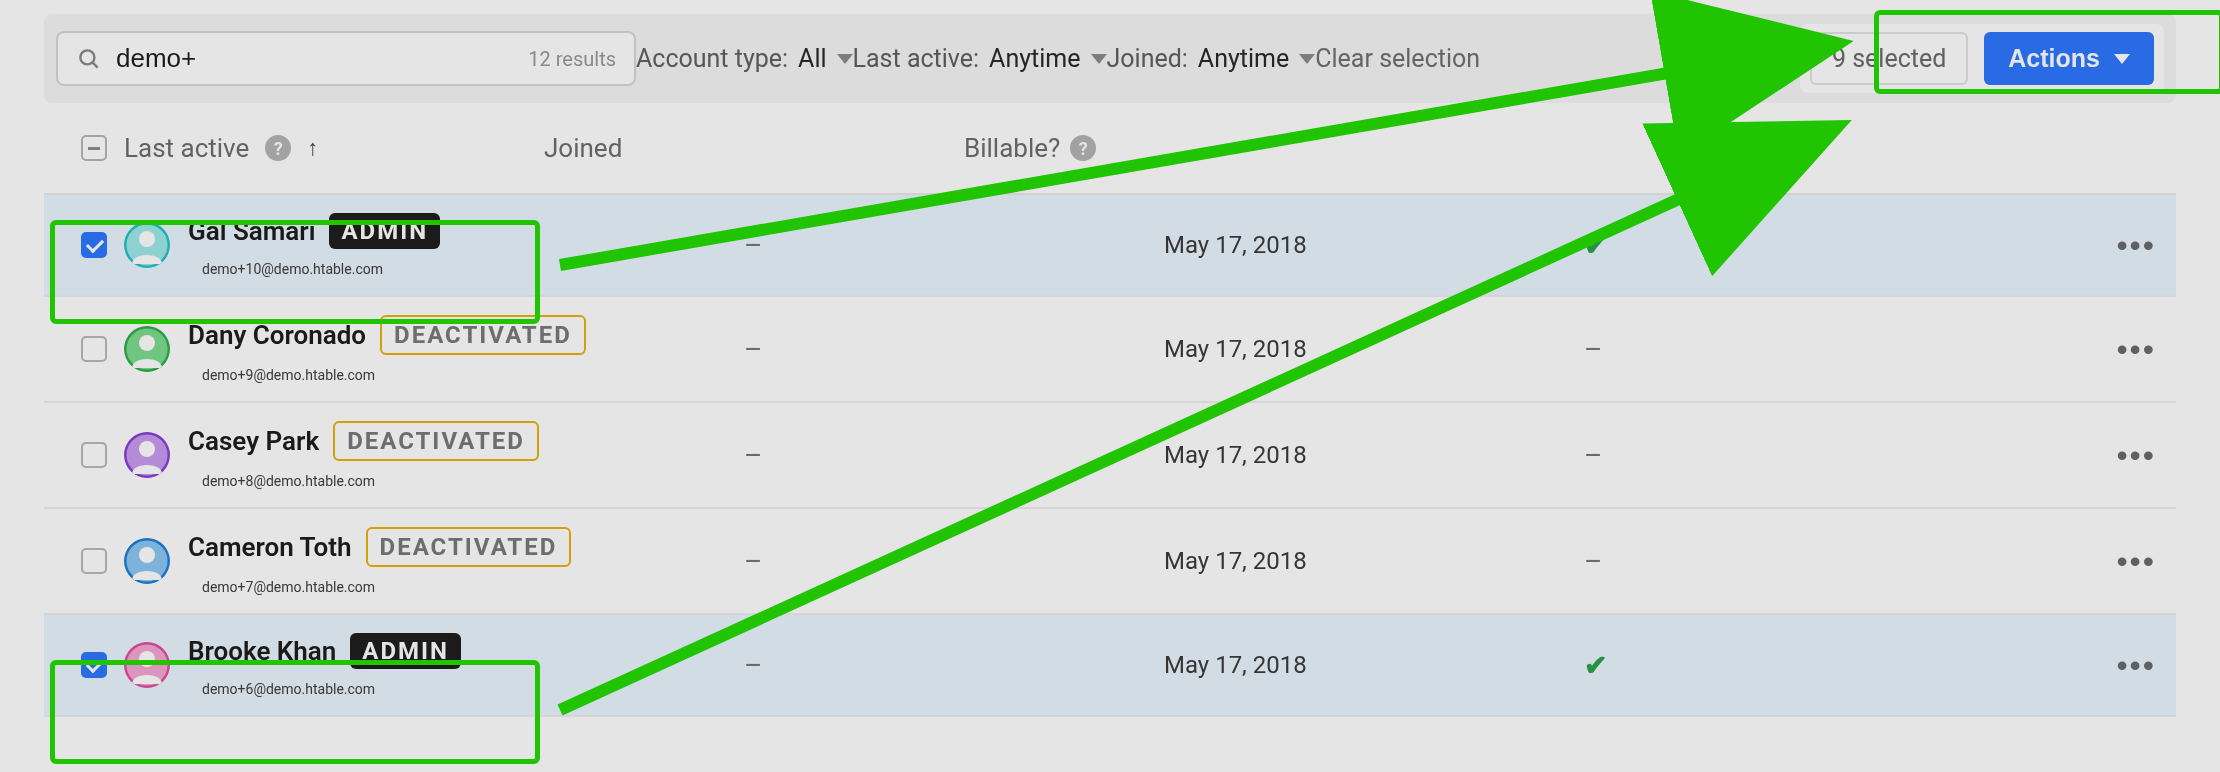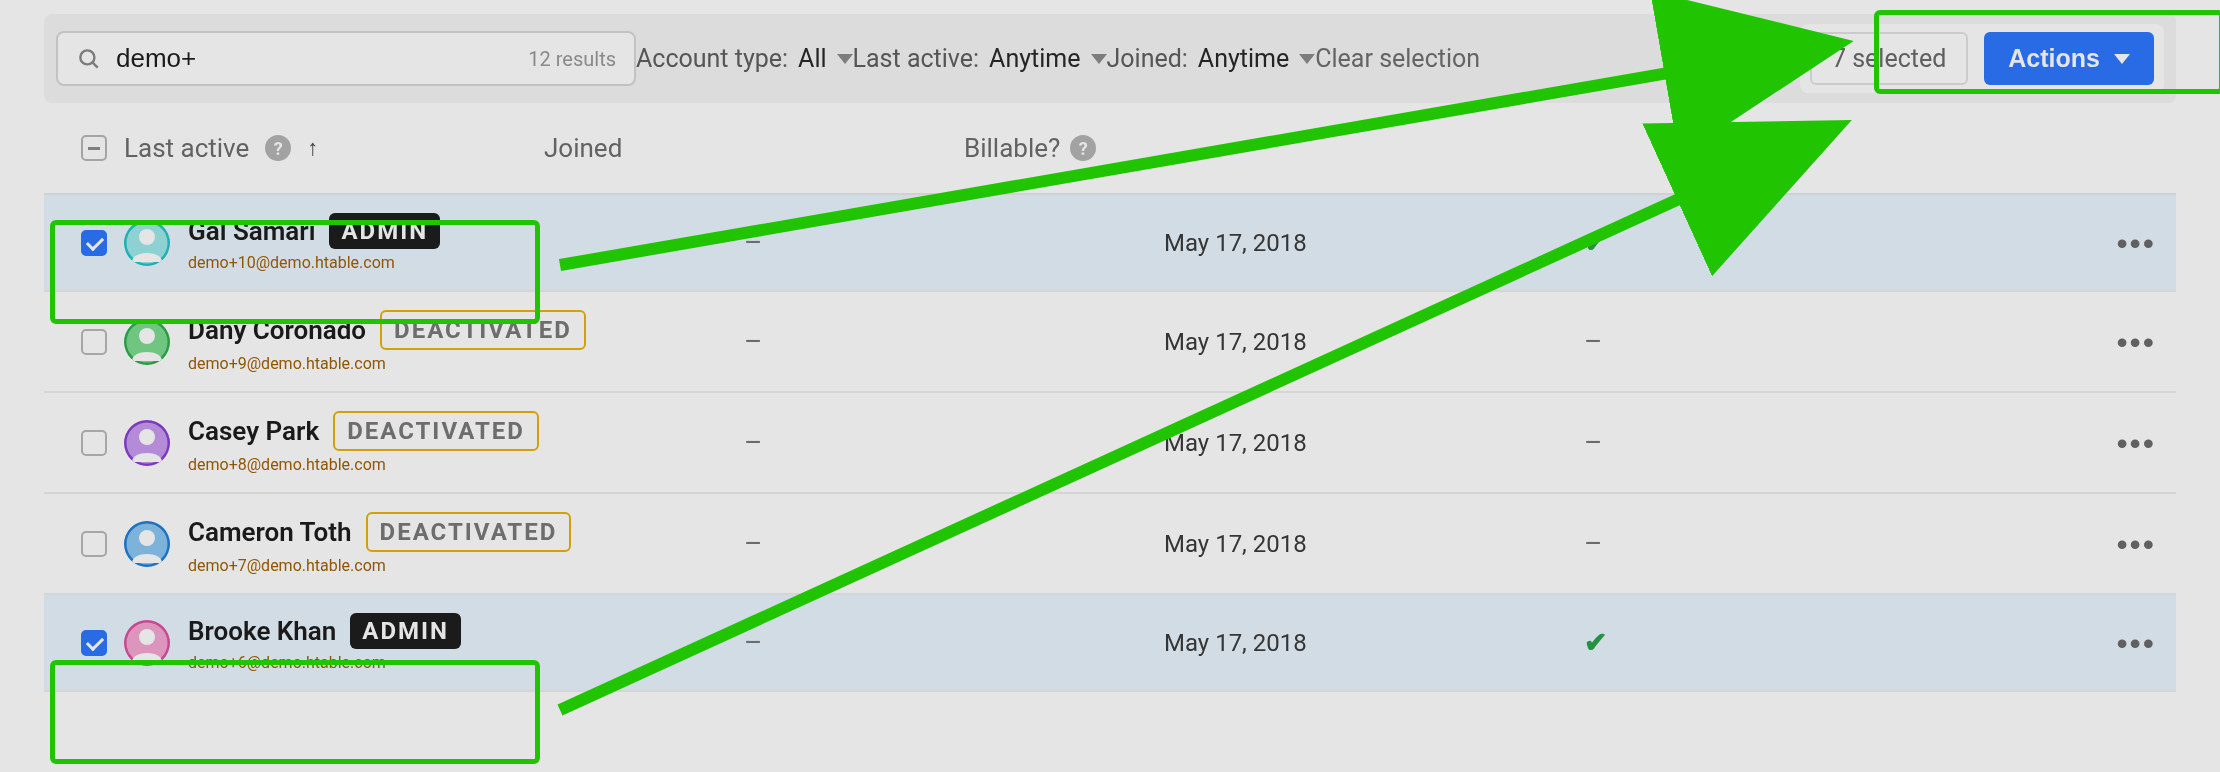--- a/index.html
+++ b/index.html
@@ -108,23 +108,23 @@
     background: #2e76ff; border-color: #2e76ff;
   }
   .row .col-check input[type="checkbox"]:checked::after {
     content: ""; position: absolute; left: 7px; top: 2px;
     width: 7px; height: 13px; border: solid #fff; border-width: 0 3px 3px 0;
     transform: rotate(45deg);
   }
 
   .name-cell { display: flex; align-items: center; gap: 18px; }
   .avatar { width: 46px; height: 46px; border-radius: 50%; flex: 0 0 auto; }
-  .name-lines { display: flex; flex-direction: column; gap: 4px; }
+  .name-lines { display: flex; flex-direction: column; gap: 12px; }
   .name-top { display: flex; align-items: center; gap: 14px; font-weight: 600; color: #1e1e1e; font-size: 26px; }
-  .email { color: #a16207; font-size: 16px; }
+  .email { color: #404040; font-size: 14px; margin-left: 14px; }
 
   .badge { display: inline-flex; align-items: center; padding: 4px 12px; border-radius: 6px; font-size: 24px; letter-spacing: 2px; font-weight: 700; }
   .badge-admin { background: #1f1f1f; color: #fff; }
   .badge-deact { background: #fff; color: #7a7a7a; border: 2px solid #eab308; }
 
   .dash { color: #787878; font-size: 28px; }
   .check { color: #2aa34a; font-size: 28px; font-weight: 900; }
 
   .more-btn {
     background: transparent; border: none; color: #6b6b6b;
@@ -174,21 +174,21 @@
       <span>Joined:</span>
       <span class="value">Anytime</span>
       <span class="caret"></span>
     </div>
 
     <span class="clear-sel">Clear selection</span>
 
     <div class="toolbar-spacer"></div>
 
     <div class="sel-actions">
-      <div class="selected-count">7 selected</div>
+      <div class="selected-count">9 selected</div>
       <button class="actions-btn">
         <span>Actions</span>
         <span class="caret"></span>
       </button>
     </div>
   </div>
 
   <div class="thead">
     <div class="col-check">
       <span class="indeterminate">

